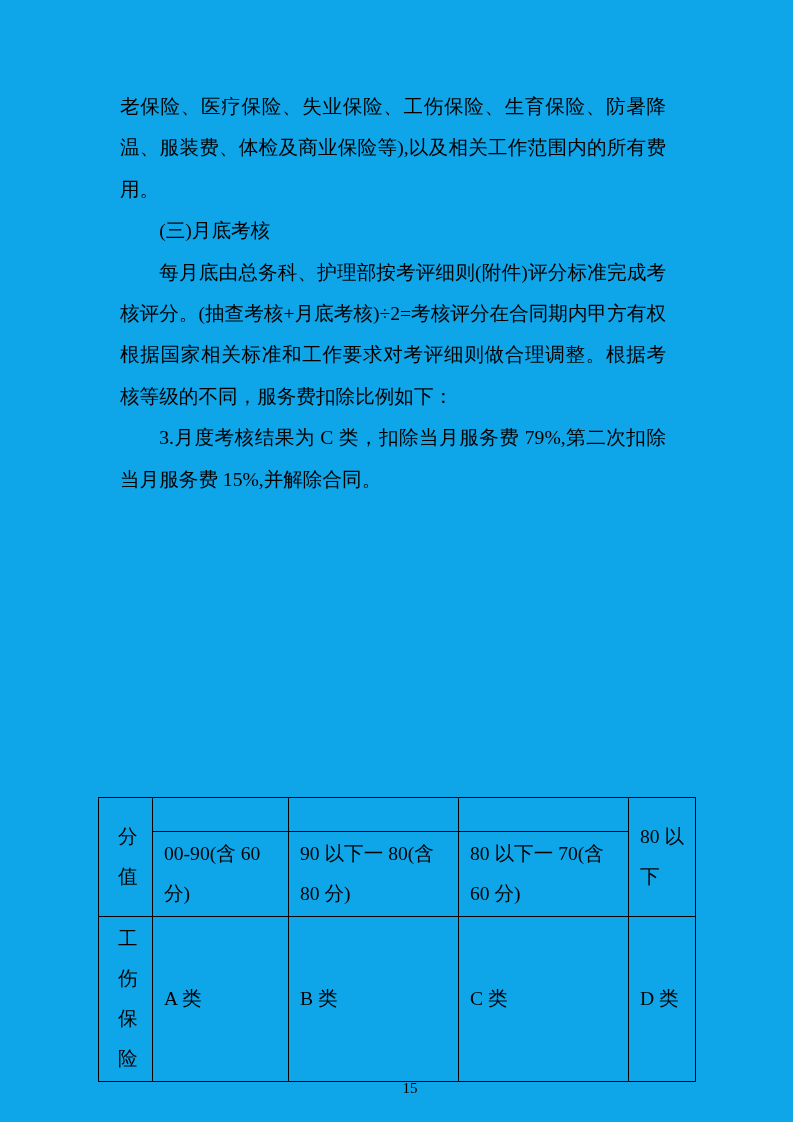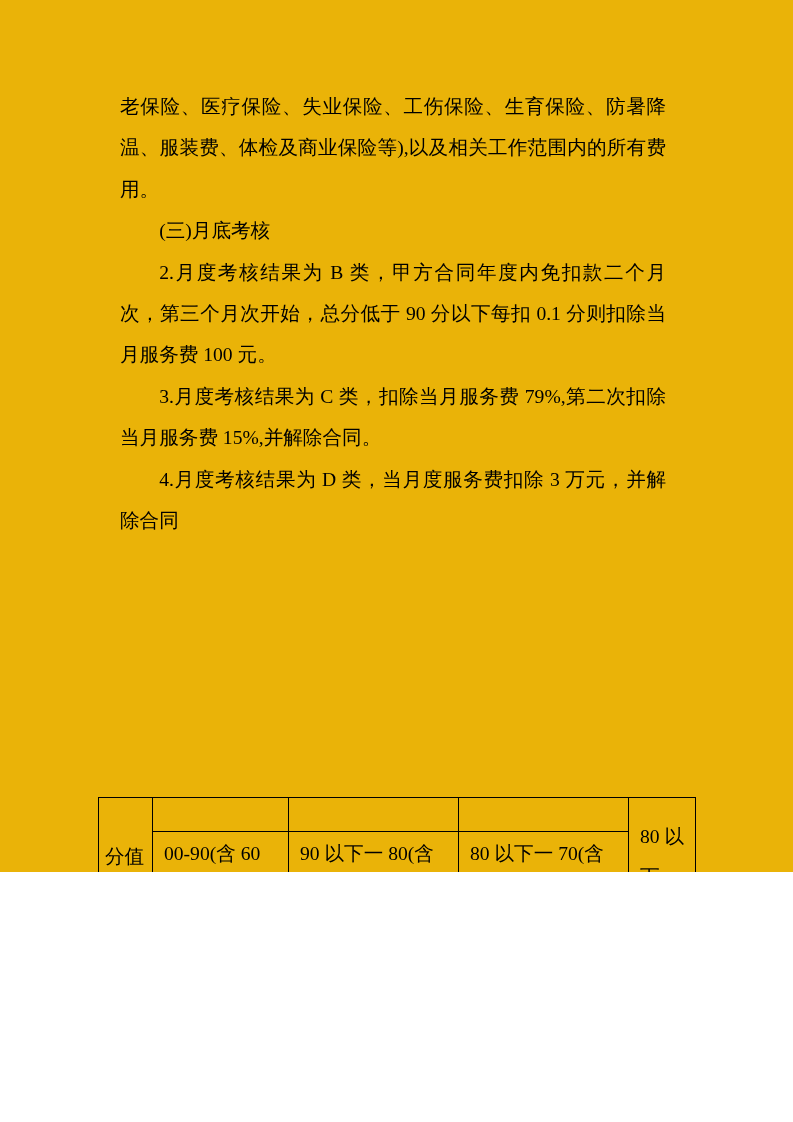--- a/index.html
+++ b/index.html
@@ -9,22 +9,22 @@
   }
   body {
     width: 793px;
     height: 1122px;
     font-family: "Liberation Serif", "DejaVu Serif", serif;
     color: #000000;
   }
   .page {
     position: relative;
     width: 793px;
-    height: 872px;
-    background: #eab308;
+    height: 1122px;
+    background: #0ea5e9;
     overflow: hidden;
   }
   .text-block {
     position: absolute;
     left: 120px;
     top: 86px;
     width: 546px;
     font-size: 19.6px;
     line-height: 41.4px;
     text-align: justify;
@@ -49,47 +49,45 @@
   }
   table.grade-table td {
     border: 1px solid #000000;
     vertical-align: middle;
     line-height: 40px;
     padding: 2px 4px 2px 11px;
     text-align: left;
     overflow: hidden;
   }
   table.grade-table td.label-cell {
-    padding-left: 6px;
+    padding-left: 19px;
   }
   tr.row-top    { height: 34px; }
   tr.row-ranges { height: 82px; }
   tr.row-grades { height: 82px; }
   .page-number {
     position: absolute;
     left: 370px;
     top: 1080px;
     width: 80px;
-    text-align: left;
+    text-align: center;
     font-size: 15px;
     color: #000000;
-    font-weight: bold;
   }
 </style>
 </head>
 <body>
 
 <div class="page">
 
   <div class="text-block">
     <p class="no-indent">老保险、医疗保险、失业保险、工伤保险、生育保险、防暑降温、服装费、体检及商业保险等),以及相关工作范围内的所有费用。</p>
     <p>(三)月底考核</p>
-    <p>2.月度考核结果为 B 类，甲方合同年度内免扣款二个月次，第三个月次开始，总分低于 90 分以下每扣 0.1 分则扣除当月服务费 100 元。</p>
+    <p>每月底由总务科、护理部按考评细则(附件)评分标准完成考核评分。(抽查考核+月底考核)÷2=考核评分在合同期内甲方有权根据国家相关标准和工作要求对考评细则做合理调整。根据考核等级的不同，服务费扣除比例如下：</p>
     <p>3.月度考核结果为 C 类，扣除当月服务费 79%,第二次扣除当月服务费 15%,并解除合同。</p>
-    <p>4.月度考核结果为 D 类，当月度服务费扣除 3 万元，并解除合同</p>
   </div>
 
   <table class="grade-table">
     <colgroup>
       <col style="width:54px">
       <col style="width:136px">
       <col style="width:170px">
       <col style="width:170px">
       <col style="width:67px">
     </colgroup>

